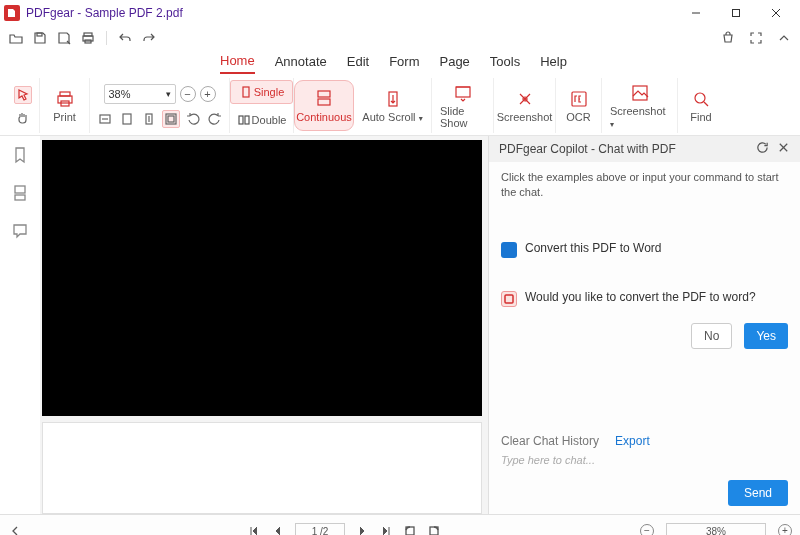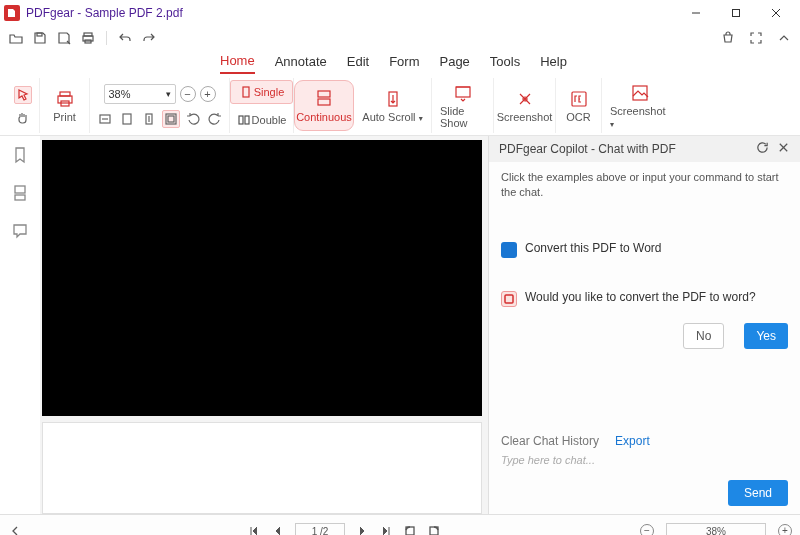--- a/index.html
+++ b/index.html
@@ -53,21 +53,21 @@
 .copilot-hdr .spacer { flex: 1; }
 .copilot-hdr svg { width: 13px; height: 13px; stroke: #555; stroke-width: 1.3; fill: none; }
 .cop-body { flex: 1; display: flex; flex-direction: column; padding: 8px 12px; overflow: hidden; }
 .cop-small { font-size: 11px; color: #555; line-height: 1.4; margin-bottom: 40px; }
 .cop-msg { display: flex; gap: 8px; align-items: flex-start; margin-bottom: 32px; }
 .cop-msg .bico { width: 16px; height: 16px; border-radius: 3px; flex-shrink: 0; margin-top: 1px;}
 .bico.blue { background: #1976d2; }
 .bico.red { background: #fbe3e0; border: 1px solid #e99; display:flex; align-items:center; justify-content:center;}
 .bico.red svg{width:10px;height:10px;stroke:#d32f2f;fill:none;stroke-width:1.5;}
 .cop-msg .mtxt { font-size: 12px; color: #333; }
-.yn-row { display: flex; justify-content: flex-end; gap: 20px; margin-top: 12px; margin-bottom: 20px; }
+.yn-row { display: flex; justify-content: flex-end; gap: 12px; margin-top: 12px; margin-bottom: 20px; }
 .yn-btn { height: 26px; padding: 0 12px; font-size: 12px; border-radius: 3px; display: flex; align-items: center; }
 .yn-btn.no { background: #fff; border: 1px solid #ccc; color: #555; }
 .yn-btn.yes { background: #1e88e5; color: #fff; }
 .cop-actions { font-size: 12px; color: #777; display: flex; gap: 16px; margin-top: auto; padding-top: 6px; }
 .cop-actions .exp { color: #1976d2; }
 .cop-input { font-size: 11px; color: #aaa; padding: 6px 0; font-style: italic; }
 .send-row { display: flex; justify-content: flex-end; padding: 0 12px 8px; }
 .send-btn { background: #1e88e5; color: #fff; font-size: 12px; height: 26px; padding: 0 16px; border-radius: 3px; display: flex; align-items: center; }
 
 .statusbar { height: 33px; border-top: 1px solid #e0e0e0; display: flex; align-items: center; padding: 0 8px; background: #fdfdfd; }
@@ -295,20 +295,27 @@
         </svg></div>
     <div class="tlabel">OCR</div>
   </div>
   <div class="tgroup" style="width:76px">
     <div class="tic"><svg viewBox="0 0 20 20">
           <rect x="3" y="3" width="14" height="14"></rect>
           <path d="M3 13l5-5 4 4 2-2 4 4"></path>
         </svg></div>
     <div class="tlabel"><span>Screenshot</span> <span style="font-size:8px">▾</span></div>
   </div>
+  <div class="tgroup" style="width:46px">
+    <div class="tic"><svg viewBox="0 0 20 20">
+          <circle cx="9" cy="9" r="5"></circle>
+          <path d="M13 13l4 4"></path>
+        </svg></div>
+    <div class="tlabel">Find</div>
+  </div>
 </div>
 
 <div class="workspace">
   <div class="left-rail">
     <div class="ric"><svg viewBox="0 0 18 18">
           <path d="M5 2h8v14l-4-3-4 3z"></path>
         </svg></div>
     <div class="ric"><svg viewBox="0 0 18 18">
           <rect x="4" y="2" width="10" height="7"></rect>
           <rect x="4" y="11" width="10" height="5"></rect>

